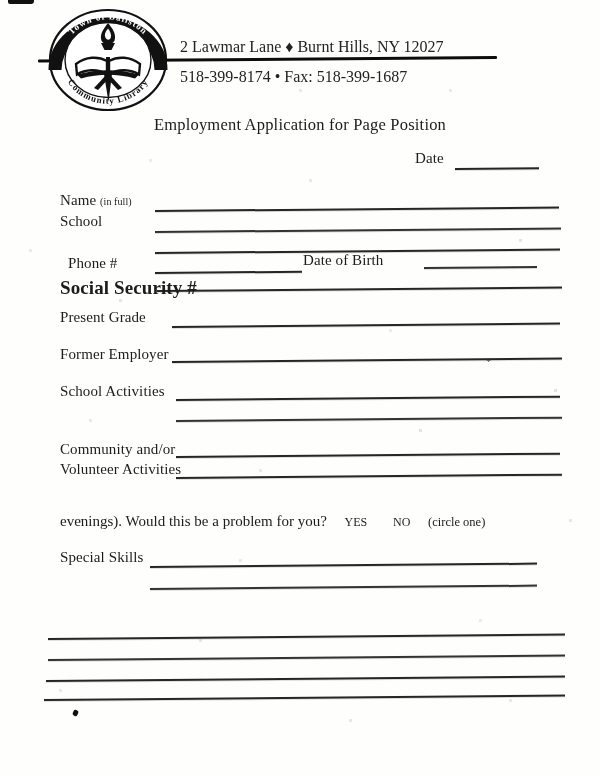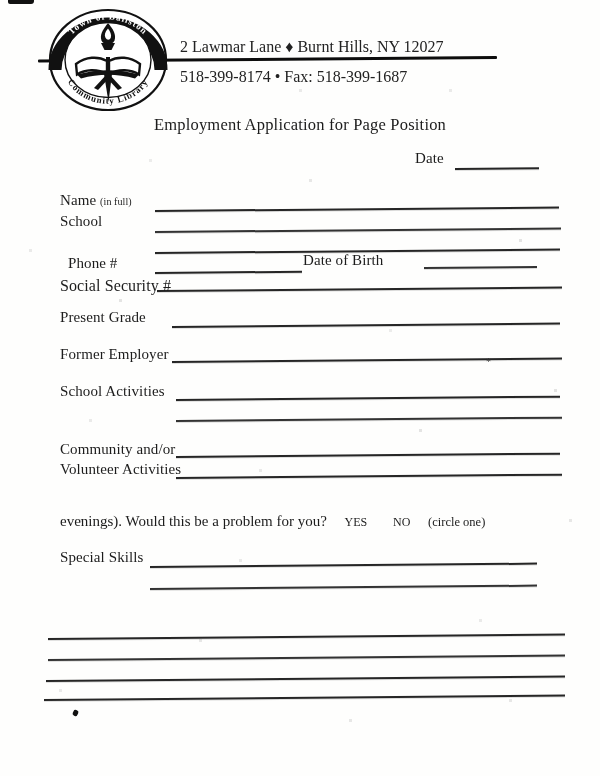--- a/index.html
+++ b/index.html
@@ -9,21 +9,21 @@
     font-family:"Liberation Serif","DejaVu Serif",serif;
     color:#1c1c1c;overflow:hidden;
   }
   .rule{
     position:absolute;height:2px;background:#262626;
     transform:rotate(-0.5deg);transform-origin:left center;
     box-shadow:0 1px 0 rgba(0,0,0,0.12);z-index:1;
   }
   .rule.thin{height:1.5px;background:#333;}
   .label{position:absolute;font-size:15px;z-index:3;letter-spacing:0.1px;}
-  .small-label{font-size:16px;}
+  .small-label{font-size:19px;font-weight:bold;}
   .header-text{position:absolute;left:180px;width:300px;text-align:left;font-size:16px;z-index:3;color:#222;}
   .title{position:absolute;left:50px;width:500px;text-align:center;font-size:16.5px;z-index:3;letter-spacing:0.2px;}
   .headline{
     position:absolute;left:38px;top:56px;width:459px;height:3px;background:#0d0d0d;
     transform:rotate(-0.45deg);transform-origin:right center;z-index:1;border-radius:1px;
   }
   .smudge{position:absolute;background:#111;z-index:4;}
   .artifact{position:absolute;color:#333;z-index:2;font-size:10px;}
   .seal{position:absolute;left:46px;top:7px;z-index:2;}
   .req{position:absolute;left:60px;font-size:15px;z-index:3;white-space:nowrap;}

